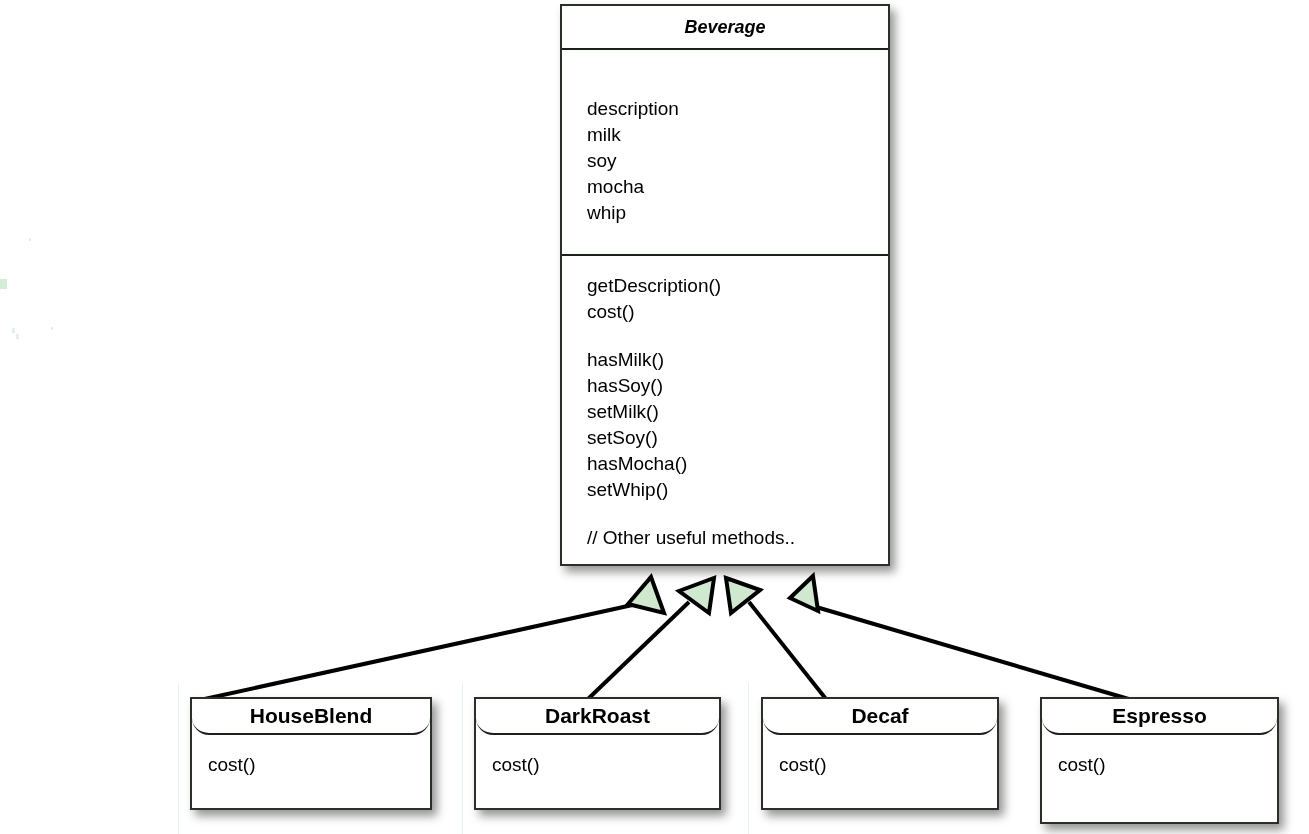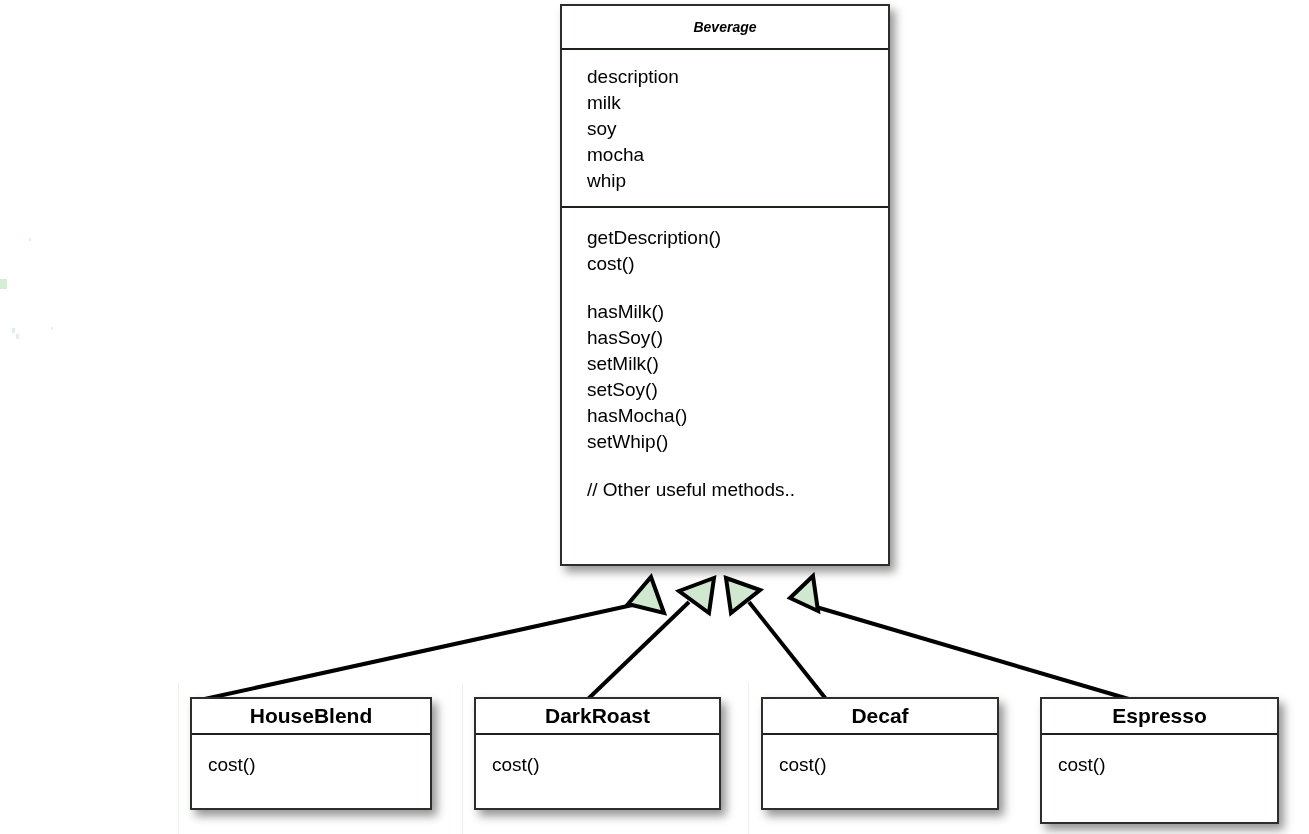--- a/index.html
+++ b/index.html
@@ -63,40 +63,41 @@
 
   
   #beverage-class {
     left: 560px;
     top: 4px;
     width: 330px;
     height: 562px;
   }
   #beverage-class .uml-header {
     height: 44px;
-    font-size: 14px;
+    font-size: 18px;
     font-weight: bold;
     font-style: italic;
   }
   #beverage-class .uml-line {
     font-size: 19px;
     line-height: 26px;
     padding-left: 25px;
   }
-  .bev-attrs { padding-top: 14px; padding-bottom: 12px; }
+  .bev-attrs { padding-top: 14px; padding-bottom: 28px; margin-top: 32px; }
   .bev-ops-a { padding-top: 17px; }
   .bev-ops-b { padding-top: 22px; }
   .bev-ops-c { padding-top: 22px; }
 
   
   .subclass .uml-header {
     height: 36px;
     font-size: 21px;
     font-weight: bold;
     border-bottom-width: 2px;
+    border-radius: 17px;
   }
   .subclass .uml-line {
     font-size: 19px;
     line-height: 26px;
     padding-left: 16px;
   }
   .sub-ops { padding-top: 17px; }
 
   #houseblend-class { left: 190px;  top: 697px; width: 242px; height: 113px; }
   #darkroast-class  { left: 474px;  top: 697px; width: 247px; height: 113px; }

